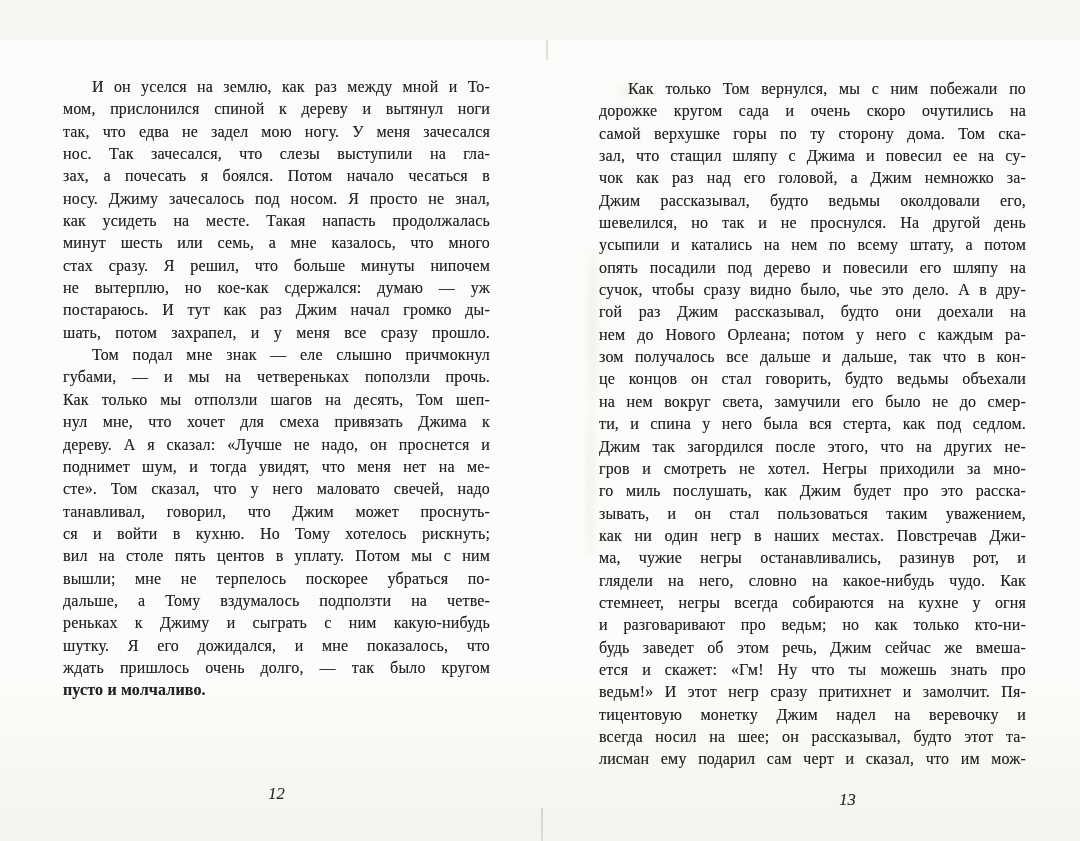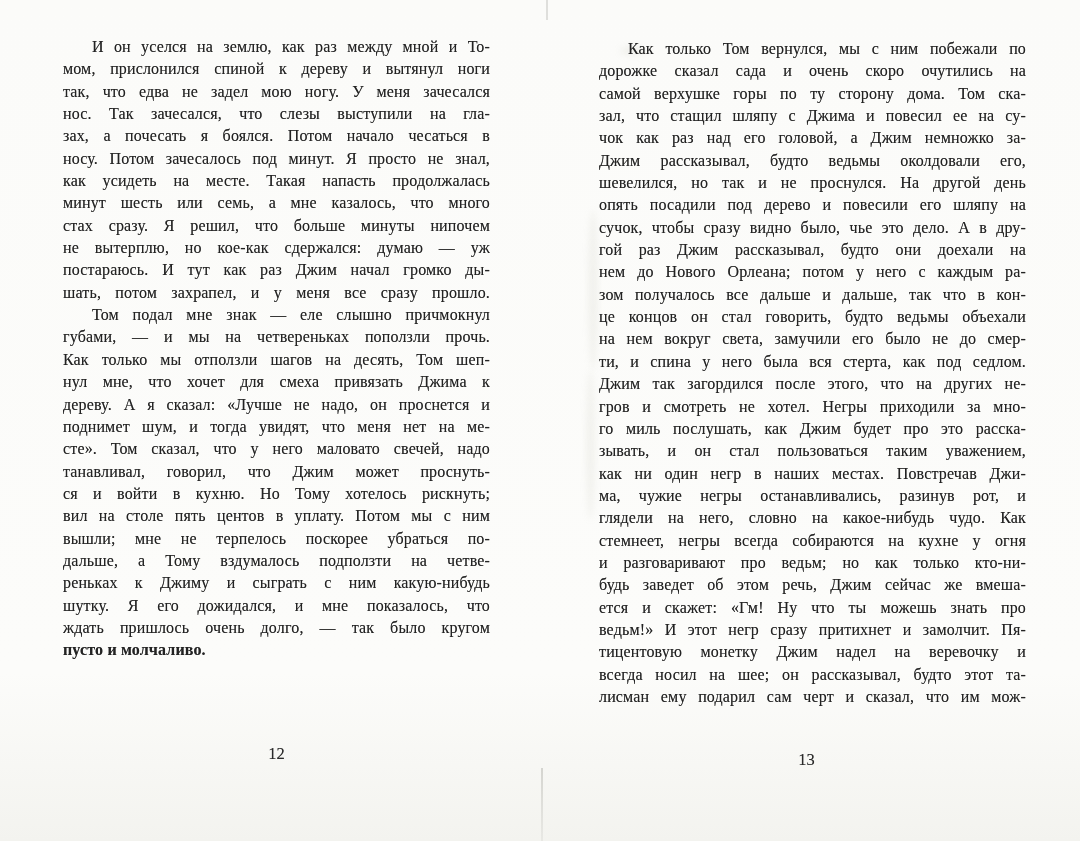--- a/index.html
+++ b/index.html
@@ -11,20 +11,21 @@
     height: 841px;
     position: relative;
     overflow: hidden;
     background: #f5f5f2;
     font-family: "Liberation Serif", "DejaVu Serif", serif;
   }
   .spread {
     position: absolute;
     inset: 0;
     background: linear-gradient(180deg, #fbfbf9 0%, #fcfcfa 80%, #f3f3ef 100%);
+    margin-top: 40px;
   }
   
   .gutter-top {
     position: absolute;
     left: 546px; top: 0;
     width: 2px; height: 20px;
     background: #c9c9c4;
     opacity: .55;
   }
   .gutter-bottom {
@@ -65,42 +66,43 @@
   .line.indent { padding-left: 29px; }
   .line.para-last { text-align-last: left; font-weight: bold; }
 
   .page-number {
     position: absolute;
     width: 427px;
     text-align: center;
     font-size: 16.5px;
     color: #2a2a2a;
     text-shadow: 0 0 0.5px rgba(20,20,20,0.4);
+    font-style: italic;
   }
   .page-number.left  { left: 63px;  top: 744px; }
-  .page-number.right { left: 593px; top: 750px; }
+  .page-number.right { left: 634px; top: 750px; }
 </style>
 </head>
 <body>
 
 <div class="spread">
 
   <div class="gutter-top"></div>
   <div class="gutter-bottom"></div>
   <div class="smudge s1"></div>
   <div class="smudge s2"></div>
   <div class="smudge s3"></div>
 
   <div class="page-text left">
       <div class="line indent">И он уселся на землю, как раз между мной и То-</div>
       <div class="line">мом, прислонился спиной к дереву и вытянул ноги</div>
       <div class="line">так, что едва не задел мою ногу. У меня зачесался</div>
       <div class="line">нос. Так зачесался, что слезы выступили на гла-</div>
       <div class="line">зах, а почесать я боялся. Потом начало чесаться в</div>
-      <div class="line">носу. Потом зачесалось под минут. Я просто не знал,</div>
+      <div class="line">носу. Джиму зачесалось под носом. Я просто не знал,</div>
       <div class="line">как усидеть на месте. Такая напасть продолжалась</div>
       <div class="line">минут шесть или семь, а мне казалось, что много</div>
       <div class="line">стах сразу. Я решил, что больше минуты нипочем</div>
       <div class="line">не вытерплю, но кое-как сдержался: думаю — уж</div>
       <div class="line">постараюсь. И тут как раз Джим начал громко ды-</div>
       <div class="line">шать, потом захрапел, и у меня все сразу прошло.</div>
       <div class="line indent">Том подал мне знак — еле слышно причмокнул</div>
       <div class="line">губами, — и мы на четвереньках поползли прочь.</div>
       <div class="line">Как только мы отползли шагов на десять, Том шеп-</div>
       <div class="line">нул мне, что хочет для смеха привязать Джима к</div>
@@ -113,26 +115,27 @@
       <div class="line">вышли; мне не терпелось поскорее убраться по-</div>
       <div class="line">дальше, а Тому вздумалось подползти на четве-</div>
       <div class="line">реньках к Джиму и сыграть с ним какую-нибудь</div>
       <div class="line">шутку. Я его дожидался, и мне показалось, что</div>
       <div class="line">ждать пришлось очень долго, — так было кругом</div>
       <div class="line para-last">пусто и молчаливо.</div>
     </div>
 
   <div class="page-text right">
       <div class="line indent">Как только Том вернулся, мы с ним побежали по</div>
-      <div class="line">дорожке сказал сада и очень скоро очутились на</div>
+      <div class="line">дорожке кругом сада и очень скоро очутились на</div>
       <div class="line">самой верхушке горы по ту сторону дома. Том ска-</div>
       <div class="line">зал, что стащил шляпу с Джима и повесил ее на су-</div>
       <div class="line">чок как раз над его головой, а Джим немножко за-</div>
       <div class="line">Джим рассказывал, будто ведьмы околдовали его,</div>
       <div class="line">шевелился, но так и не проснулся. На другой день</div>
+      <div class="line">усыпили и катались на нем по всему штату, а потом</div>
       <div class="line">опять посадили под дерево и повесили его шляпу на</div>
       <div class="line">сучок, чтобы сразу видно было, чье это дело. А в дру-</div>
       <div class="line">гой раз Джим рассказывал, будто они доехали на</div>
       <div class="line">нем до Нового Орлеана; потом у него с каждым ра-</div>
       <div class="line">зом получалось все дальше и дальше, так что в кон-</div>
       <div class="line">це концов он стал говорить, будто ведьмы объехали</div>
       <div class="line">на нем вокруг света, замучили его было не до смер-</div>
       <div class="line">ти, и спина у него была вся стерта, как под седлом.</div>
       <div class="line">Джим так загордился после этого, что на других не-</div>
       <div class="line">гров и смотреть не хотел. Негры приходили за мно-</div>

